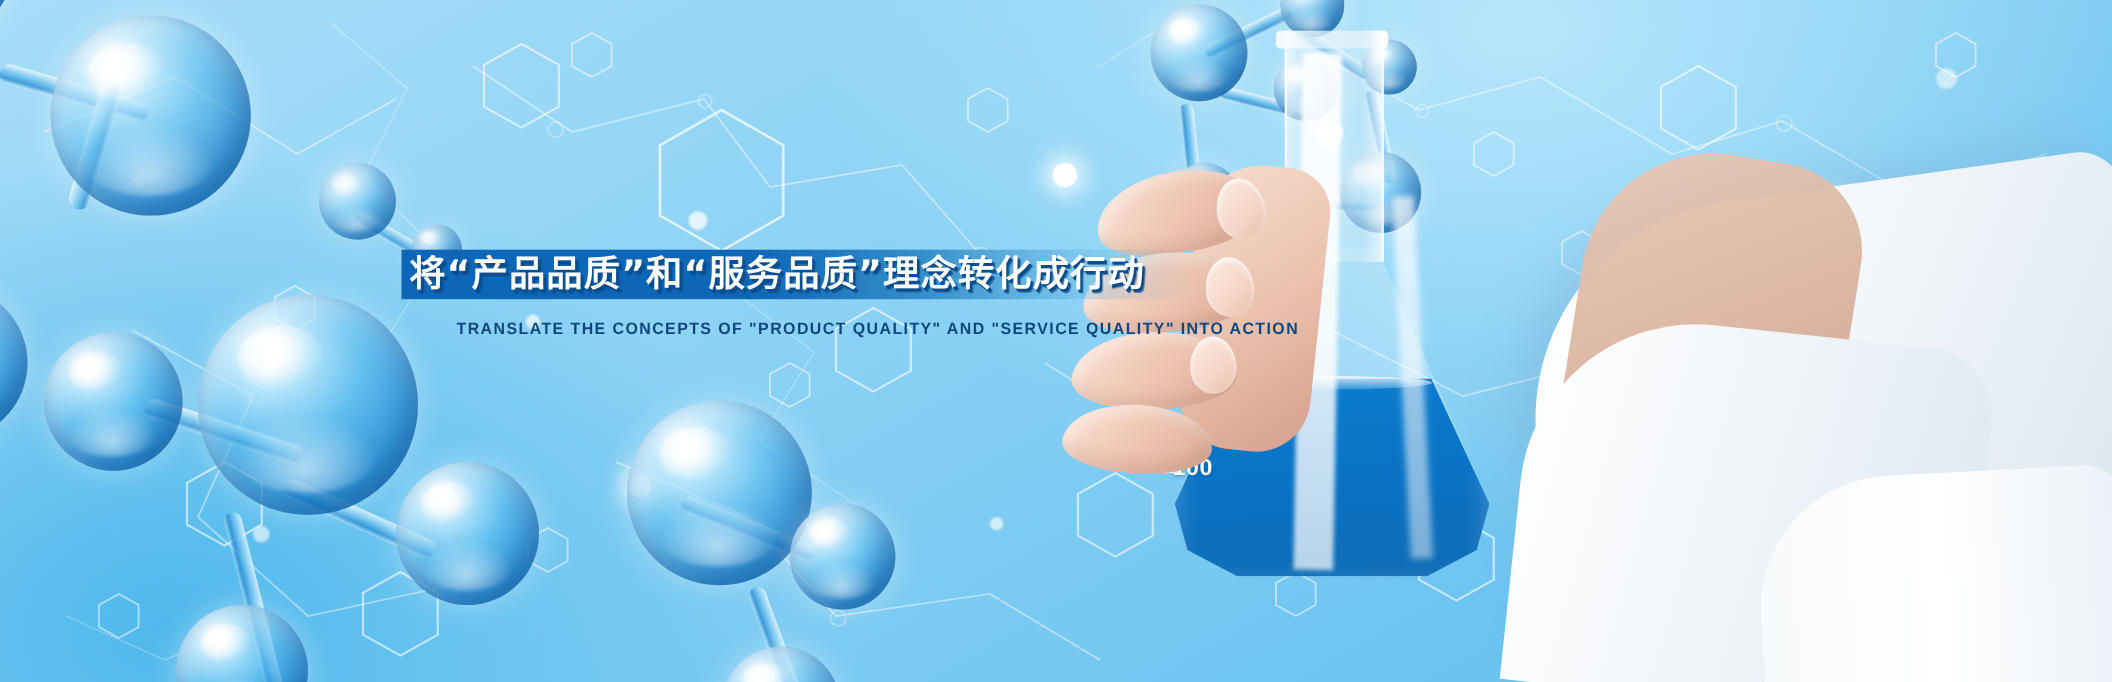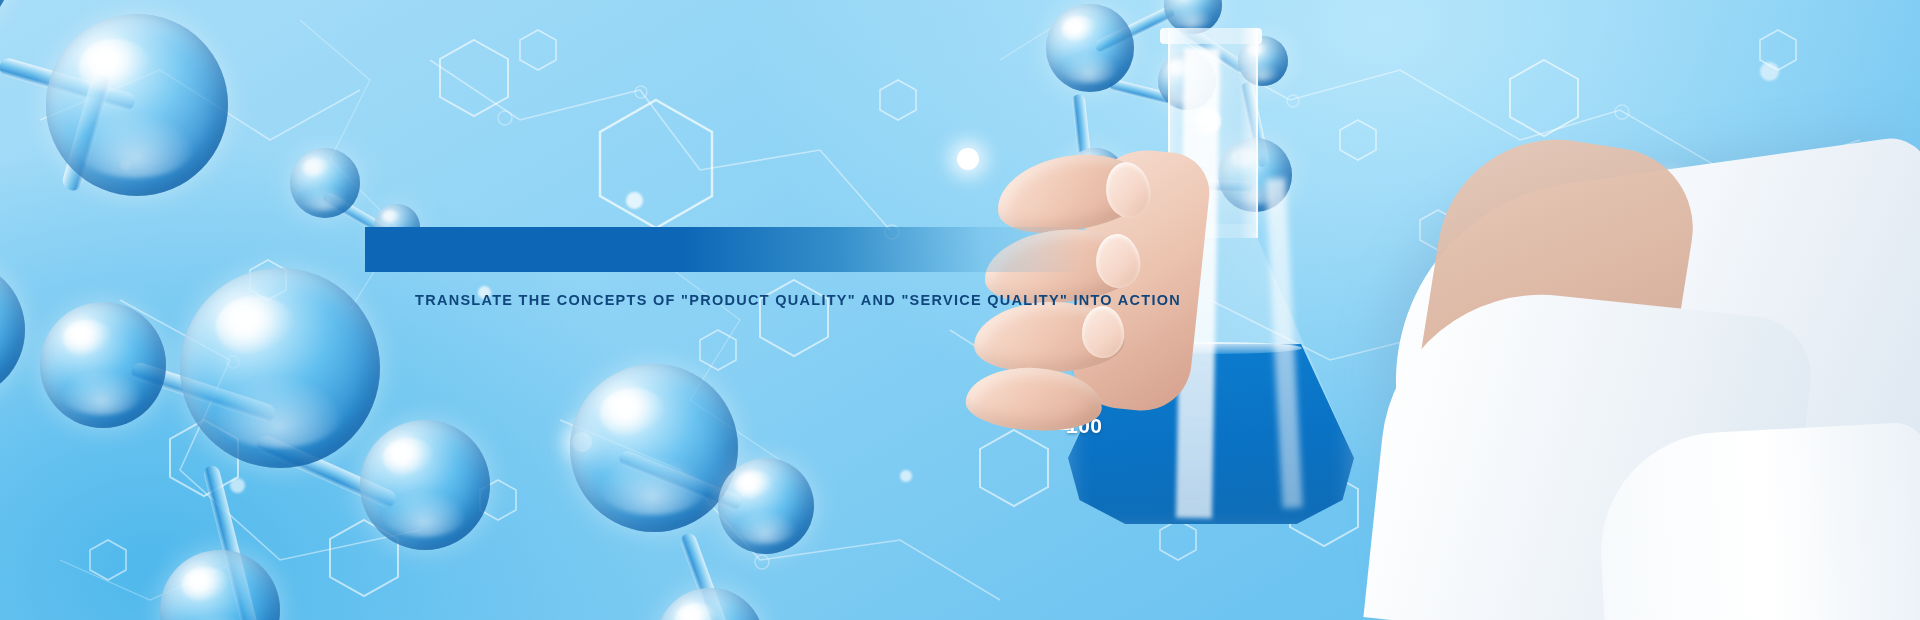--- a/index.html
+++ b/index.html
@@ -349,16 +349,17 @@
       <span class="finger" style="left:24px;top:130px;width:154px;height:72px;transform:rotate(-6deg);"></span>
       <span class="nail" style="left:136px;top:134px;width:44px;height:54px;transform:rotate(-6deg);"></span>
       <span class="finger" style="left:14px;top:202px;width:150px;height:70px;transform:rotate(-2deg);"></span>
       <span class="nail" style="left:122px;top:206px;width:42px;height:52px;transform:rotate(-2deg);"></span>
       <span class="finger" style="left:6px;top:268px;width:136px;height:62px;transform:rotate(3deg);"></span>
     </div>
   </div>
 
   <div class="textblock">
     <div class="titlebar"></div>
+    <div class="headline">将“产品品质”和“服务品质”理念转化成行动</div>
     <div class="subhead">TRANSLATE THE CONCEPTS OF "PRODUCT QUALITY" AND "SERVICE QUALITY" INTO ACTION</div>
   </div>
 
 </div>
 
 </body></html>

